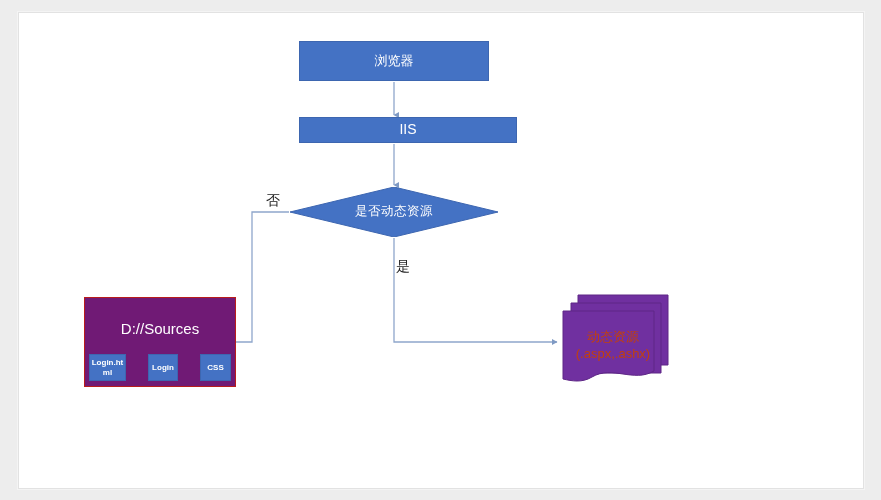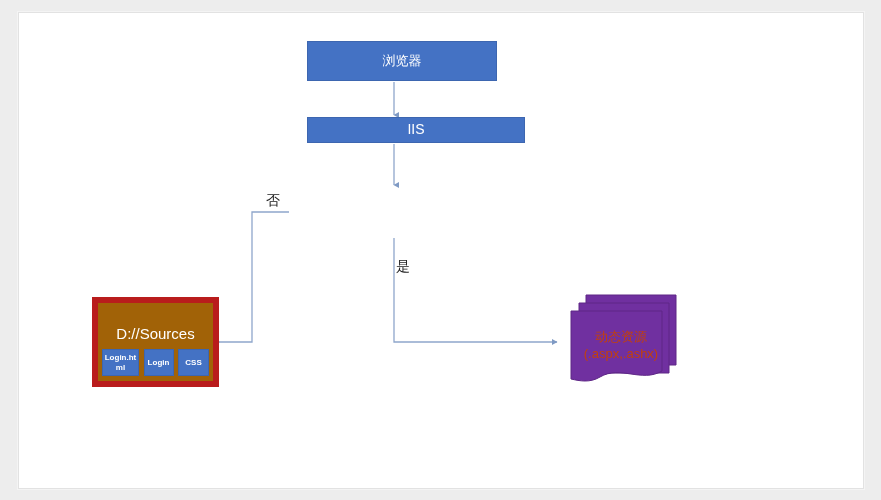--- a/index.html
+++ b/index.html
@@ -26,21 +26,20 @@
   }
   .node {
     position: absolute;
     box-sizing: border-box;
     display: flex;
     align-items: center;
     justify-content: center;
     text-align: center;
     color: #ffffff;
     line-height: 1.25;
-    margin-left: 8px;
   }
 
   
   .box-blue {
     background: #4472c4;
     border: 1px solid #3d66b0;
     font-size: 13px;
   }
   #node-browser {
     left: 280px;
@@ -72,24 +71,24 @@
     position: relative;
     font-size: 12.5px;
     color: #ffffff;
     letter-spacing: 0.5px;
   }
 
   
   #node-sources {
     left: 65px;
     top: 284px;
-    width: 127px;
+    width: 152px;
     height: 90px;
-    background: #a16207;
-    border: 6px solid #b91c1c;
+    background: #701a75;
+    border: 1px solid #b91c1c;
     display: block;
   }
   #node-sources .sources-title {
     position: absolute;
     left: 0;
     right: 0;
     top: 22px;
     text-align: center;
     color: #ffffff;
     font-size: 15px;
@@ -202,20 +201,26 @@
   </svg>
 
   <div class="node box-blue" id="node-browser">
     <span>浏览器</span>
   </div>
 
   <div class="node box-blue" id="node-iis">
     <span>IIS</span>
   </div>
 
+  <div class="node" id="node-decision">
+    <svg class="diamond-shape" viewBox="0 0 208 50" preserveAspectRatio="none">
+      <polygon points="104,0 208,25 104,50 0,25" fill="#4472c4" stroke="#3d66b0" stroke-width="1"></polygon>
+    </svg>
+    <span class="diamond-label">是否动态资源</span>
+  </div>
 
   <div class="branch-label" id="label-no">否</div>
   <div class="branch-label" id="label-yes">是</div>
 
   <div class="node" id="node-sources">
     <div class="sources-title">D://Sources</div>
     <div class="subfolders">
       <div class="subfolder" id="subfolder-login">
         <span>Login.html</span>
       </div>

